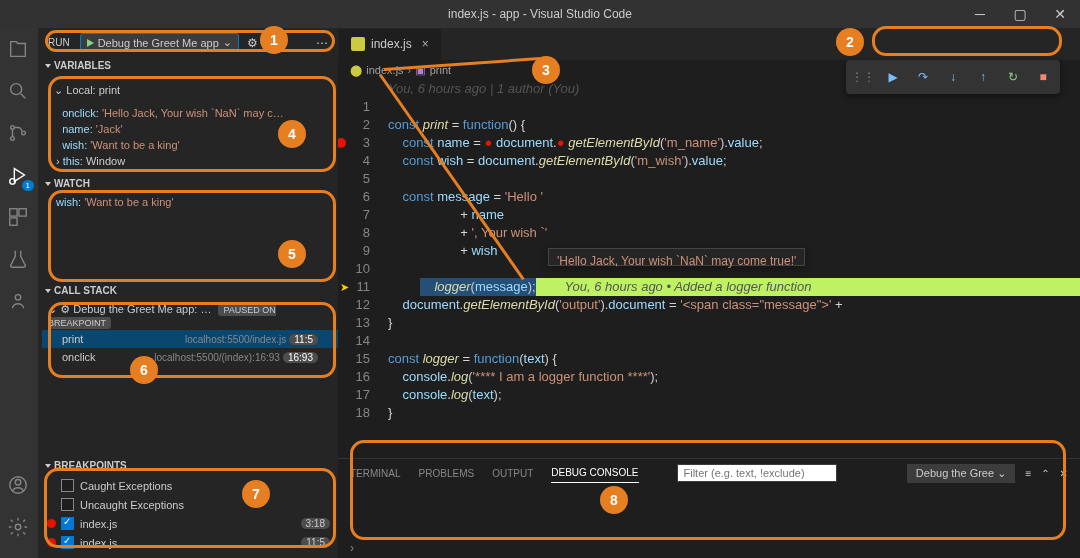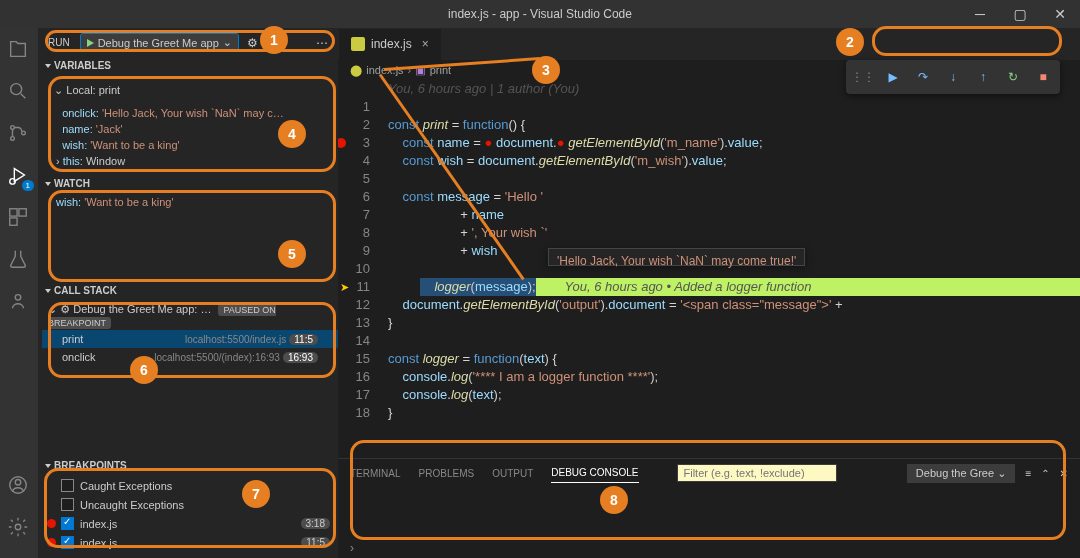--- a/index.html
+++ b/index.html
@@ -61,21 +61,21 @@
 .current-exec{background:#264f78;display:inline-block;}
 .debug-hover{position:absolute;background:#252526;border:1px solid #454545;padding:3px 8px;font-size:12px;color:#ce9178;z-index:50;box-shadow:0 2px 8px rgba(0,0,0,.4);}
 .debug-toolbar{position:absolute;top:32px;right:20px;background:#333;border-radius:4px;display:flex;padding:4px;gap:4px;z-index:30;box-shadow:0 2px 6px rgba(0,0,0,.5);}
 .debug-btn{width:26px;height:26px;display:flex;align-items:center;justify-content:center;cursor:pointer;color:#75beff;border-radius:3px;}
 .debug-btn.stop{color:#f48771;}
 .debug-btn.restart{color:#89d185;}
 .panel{height:100px;background:#1e1e1e;border-top:1px solid #333;display:flex;flex-direction:column;}
 .panel-tabs{display:flex;align-items:center;padding:0 12px;height:28px;gap:18px;font-size:10px;}
 .panel-tab{color:#888;cursor:pointer;text-transform:uppercase;padding:4px 0;}
 .panel-tab.active{color:#fff;border-bottom:1px solid #fff;}
-.panel-filter{margin-left:20px;background:#fef9c3;border:1px solid #3c3c3c;padding:2px 6px;font-size:11px;color:#888;width:160px;}
+.panel-filter{margin-left:20px;background:#ffffff;border:1px solid #3c3c3c;padding:2px 6px;font-size:11px;color:#888;width:160px;}
 .panel-right{margin-left:auto;display:flex;align-items:center;gap:10px;}
 .panel-dd{background:#3c3c3c;padding:2px 8px;font-size:11px;border:1px solid #3c3c3c;}
 .annot{position:absolute;border:3px solid #e67e22;border-radius:14px;pointer-events:none;z-index:100;}
 .annot-num{position:absolute;background:#e67e22;color:#fff;width:28px;height:28px;border-radius:50%;display:flex;align-items:center;justify-content:center;font-weight:bold;font-size:14px;z-index:110;pointer-events:none;}
 .annot-line{position:absolute;background:#e67e22;height:3px;z-index:105;transform-origin:left center;pointer-events:none;}
 .bc-sym{color:#888;}
 .gitlens{color:#555;font-style:italic;}
 </style>
 </head>
 <body>

